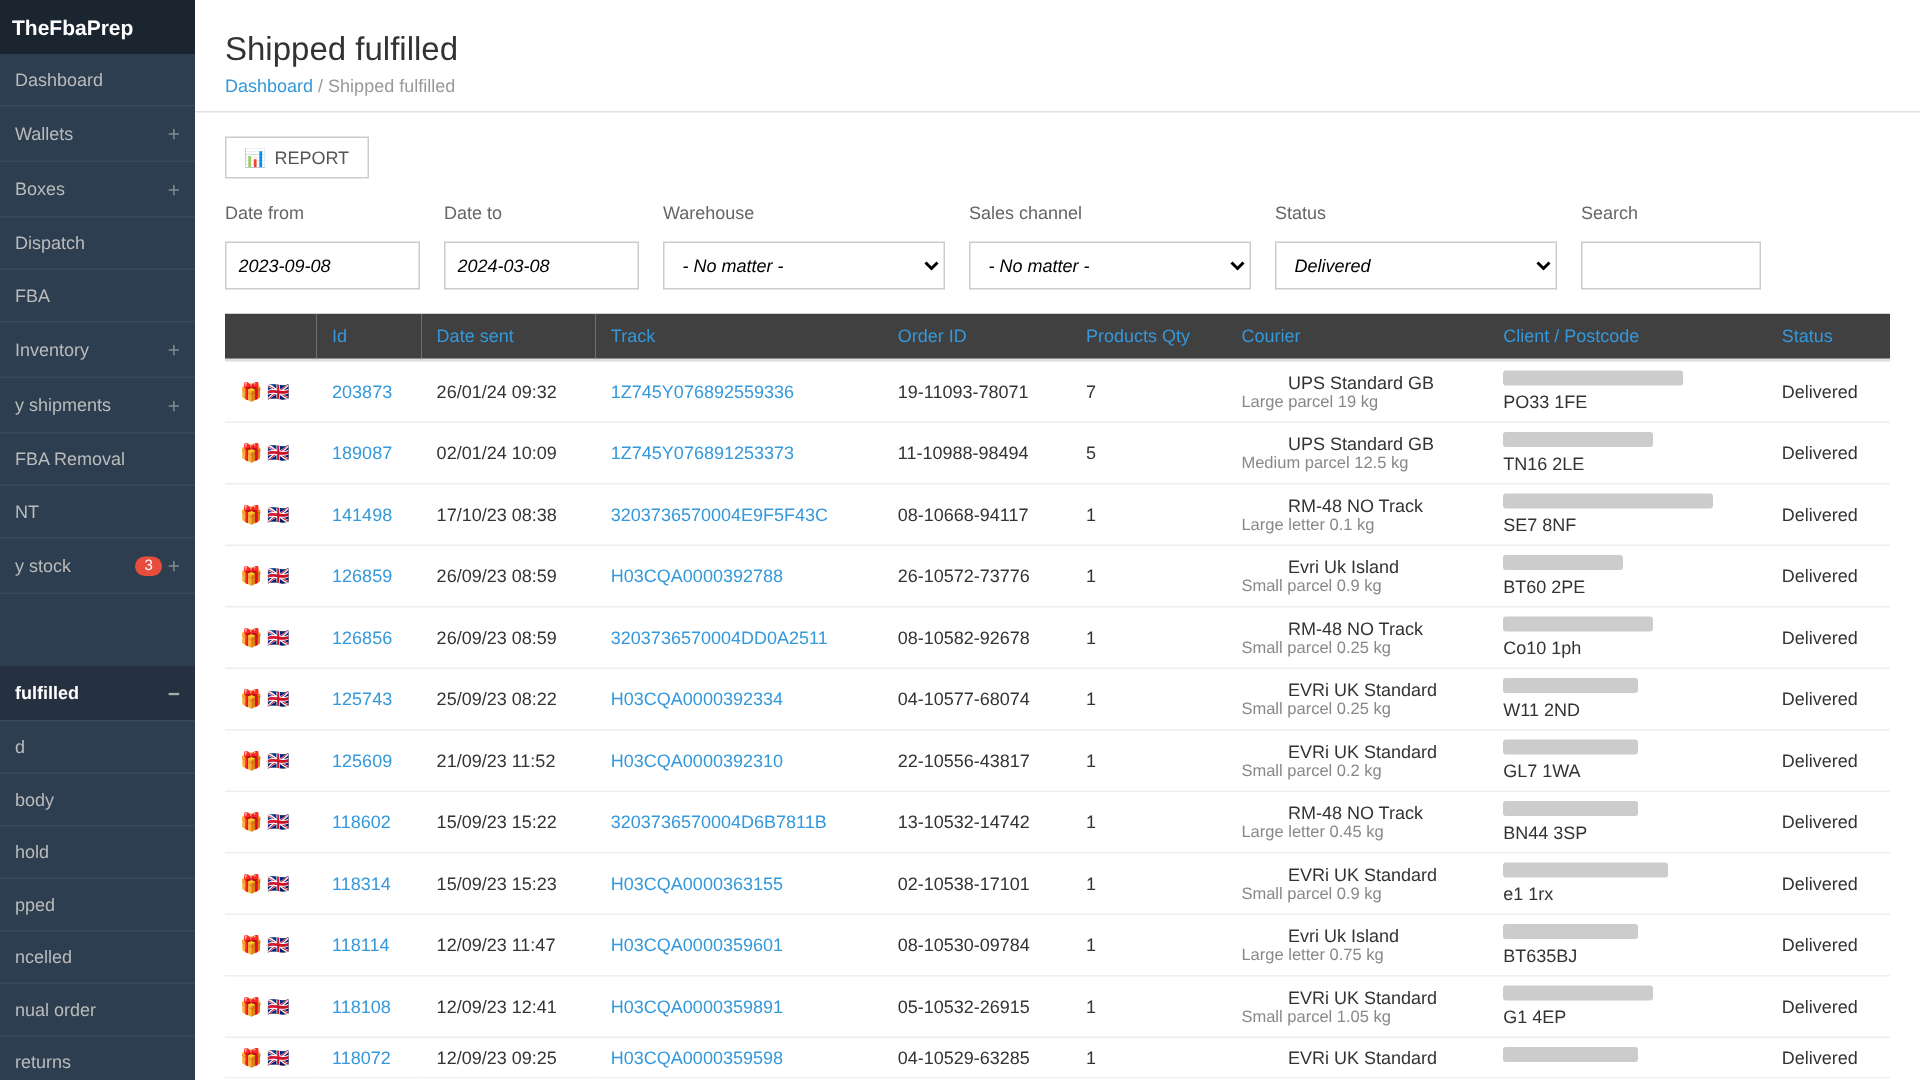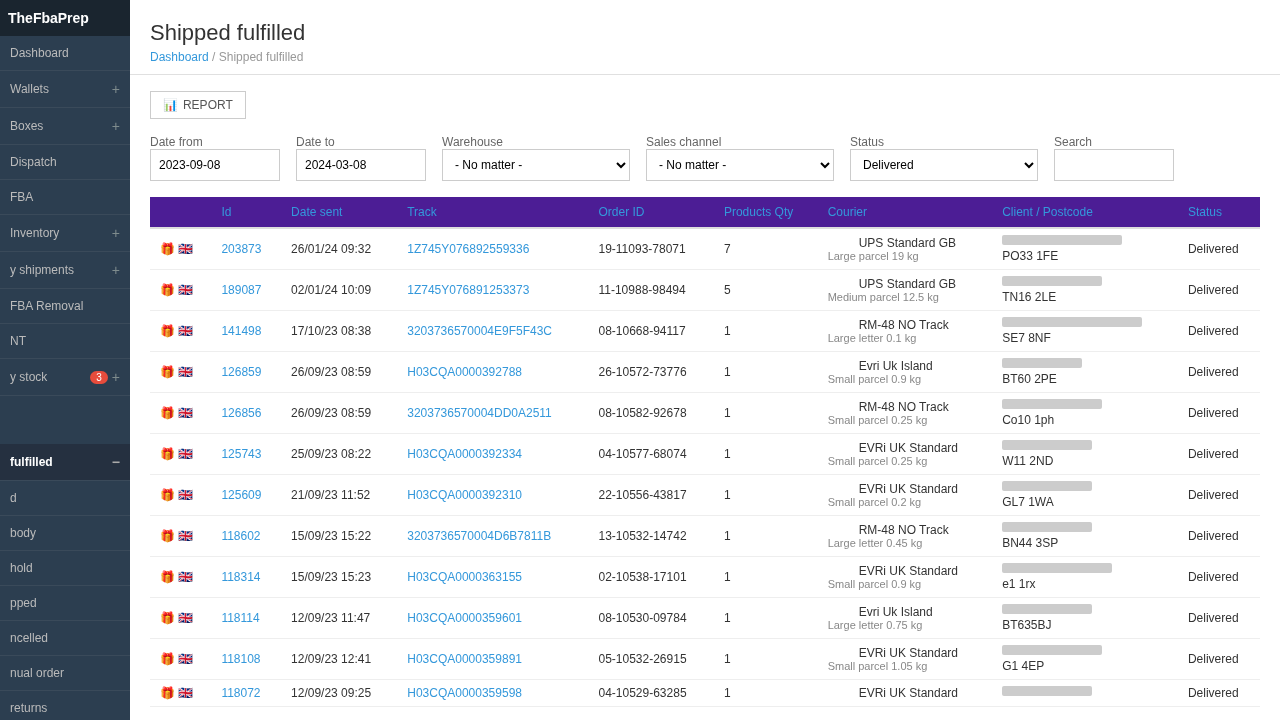--- a/index.html
+++ b/index.html
@@ -95,48 +95,49 @@
     .filters-row {
       display: flex;
       gap: 16px;
       margin-bottom: 16px;
       flex-wrap: wrap;
       align-items: flex-end;
     }
     .filter-group {
       display: flex;
       flex-direction: column;
-      gap: 0;
+      gap: 12px;
     }
     .filter-group label {
       font-size: 12px;
       color: #666;
     }
     .filter-group input, .filter-group select {
       border: 1px solid #ccc;
       padding: 5px 8px;
       font-size: 12px;
       background: #fff;
       height: 32px;
+      font-style: italic;
     }
     .filter-group input { width: 130px; }
     .filter-group select { width: 188px; }
     .filter-group.search-group input { width: 120px; }
 
     
     .table-wrapper {
       overflow-x: auto;
     }
     table {
       width: 100%;
       border-collapse: collapse;
       font-size: 12px;
     }
     thead tr {
-      background: #4c1d95;
+      background: #404040;
       border-bottom: 2px solid #ddd;
     }
     thead th {
       padding: 8px 10px;
       text-align: left;
       color: #3498db;
       font-weight: normal;
       white-space: nowrap;
       cursor: pointer;
     }

